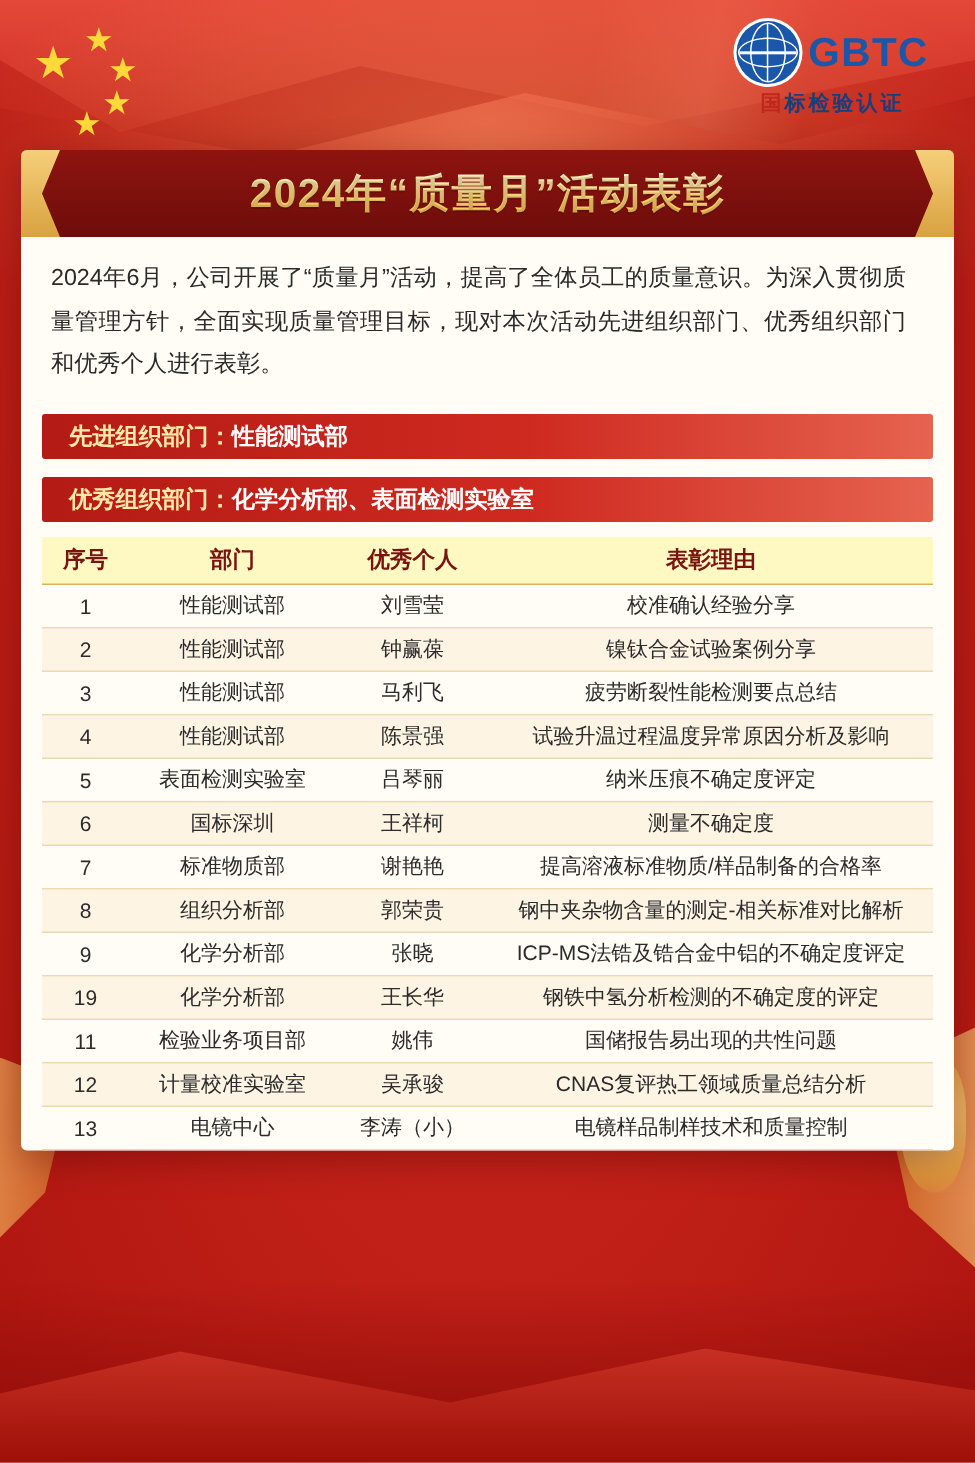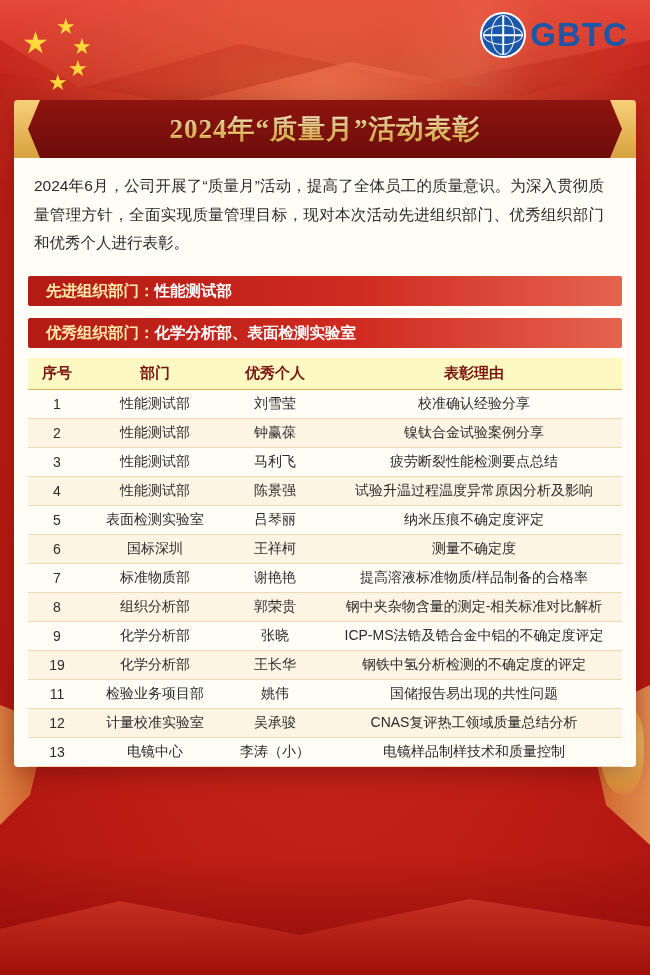--- a/index.html
+++ b/index.html
@@ -85,40 +85,40 @@
   .globe:after{
     content:"";position:absolute;left:2px;top:50%;width:38px;height:1.6px;
     background:#fff;transform:translateY(-50%);
   }
   .globe .m1,.globe .m2{
     position:absolute;border:1.4px solid #fff;border-radius:50%;
   }
   .globe .m1{left:9px;top:1px;width:22px;height:38px;}
   .globe .m2{left:1px;top:11px;width:38px;height:18px;}
   .logo-text{
-    font-size:33px;font-weight:bold;color:#1b57a8;letter-spacing:1px;
+    font-size:27px;font-weight:bold;color:#1b57a8;letter-spacing:1px;
     font-family:"Liberation Sans",sans-serif;
   }
   .logo-sub{
     margin-top:4px;font-size:14px;font-weight:bold;color:#1b3e7a;letter-spacing:2px;
   }
   .logo-sub .red{color:#c1261c;}
   
   .card{
     position:absolute;left:14px;top:100px;width:622px;
     background:#fffdf6;
     border-radius:4px;
     box-shadow:0 6px 24px rgba(60,0,0,.35);
     overflow:hidden;
   }
   .title-bar{
     height:58px;
     background:linear-gradient(180deg,#8e1410 0%, #6d0d0a 100%);
     position:relative;
-    display:flex;align-items:center;justify-content:center;font-family:Liberation Serif, serif;
+    display:flex;align-items:center;justify-content:center;
   }
   .title-bar:before,.title-bar:after{
     content:"";position:absolute;top:0;bottom:0;width:26px;
     background:linear-gradient(180deg,#f6cf7a,#d8a23f);
   }
   .title-bar:before{left:0;clip-path:polygon(0 0,26px 0,14px 29px,26px 58px,0 58px);}
   .title-bar:after{right:0;clip-path:polygon(26px 0,0 0,12px 29px,0 58px,26px 58px);}
   .title-text{
     font-size:27px;font-weight:bold;
     background:linear-gradient(180deg,#fff6d8 0%,#ffd97a 55%,#f2b641 100%);
@@ -188,20 +188,23 @@
 </div>
 
 <div class="logo">
   <div class="logo-row">
     <span class="globe">
       <span class="m1"></span>
         <span class="m2"></span>
     </span>
     <span class="logo-text">GBTC</span>
   </div>
+  <div class="logo-sub">
+    <span class="red">国</span><span>标检验认证</span>
+  </div>
 </div>
 
 <div class="card">
 
   <div class="title-bar">
     <div class="title-text">2024年“质量月”活动表彰</div>
   </div>
 
   <div class="intro">2024年6月，公司开展了“质量月”活动，提高了全体员工的质量意识。为深入贯彻质量管理方针，全面实现质量管理目标，现对本次活动先进组织部门、优秀组织部门和优秀个人进行表彰。</div>
 

